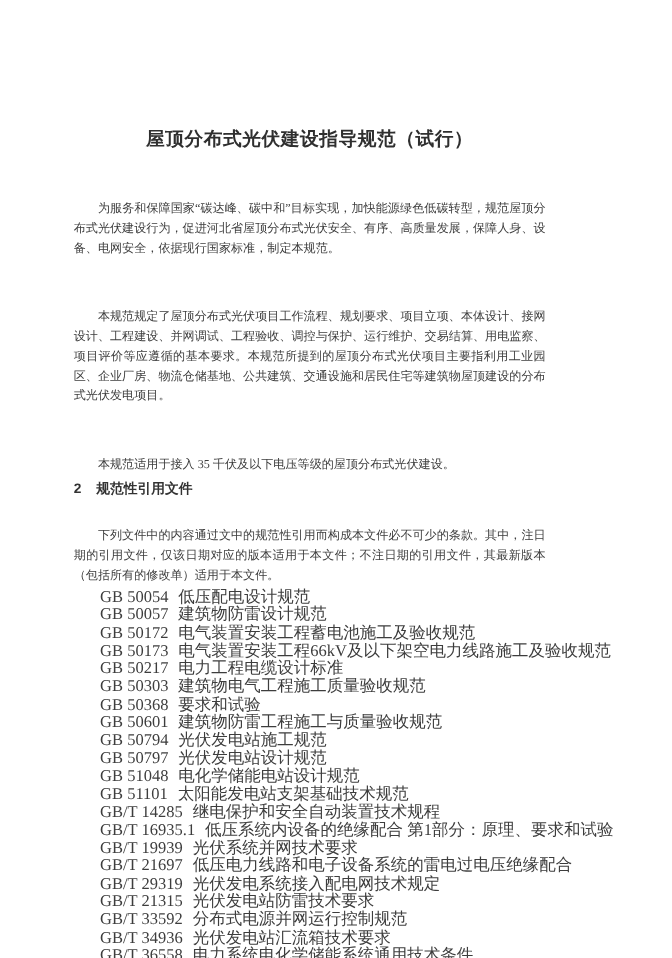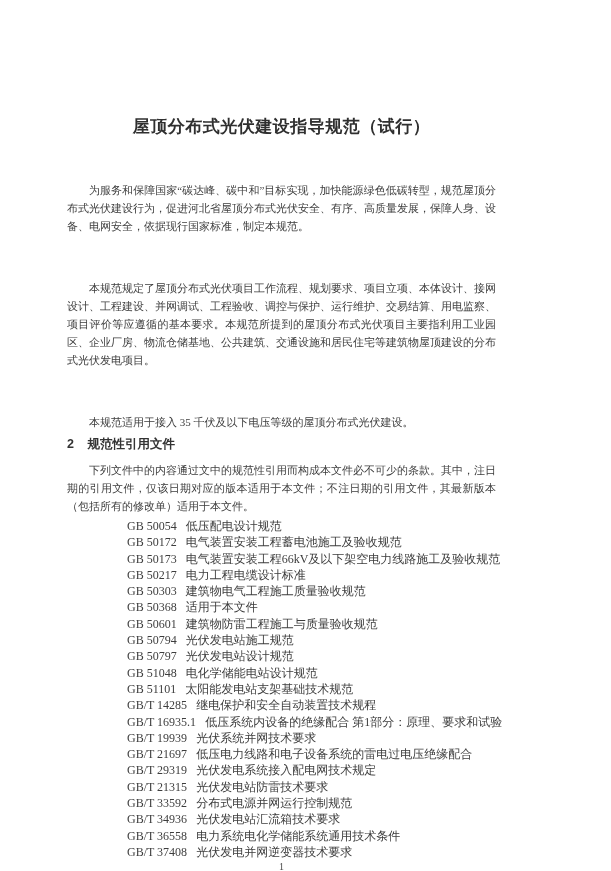--- a/index.html
+++ b/index.html
@@ -35,32 +35,31 @@
   .sec2-heading { margin-top: 6px; }
   .body-group { margin-top: 17px; }
   .body-p {
     font-size: 11px;
     line-height: 18px;
     text-align: justify;
     text-indent: 2em;
     color: #3d3d3d;
     margin-top: 44px;
   }
-  .sec2-intro { margin-top: 10px; }
+  .sec2-intro { margin-top: 27px; }
   .ref-list {
     margin-top: 3px;
     padding-left: 24px;
     list-style: none;
   }
   .ref-item {
-    font-size: 12px;
+    font-size: 15px;
     line-height: 16.3px;
     white-space: nowrap;
     color: #3d3d3d;
-    margin-left: 36px;
   }
   .ref-code { display: inline-block; margin-right: 9px; }
   .page-number {
     text-align: center;
     font-size: 10px;
     line-height: 12px;
     margin-top: 1px;
     color: #4a4a4a;
   }
 </style>
@@ -80,25 +79,26 @@
 
   <h2 class="sec-heading sec2-heading">
     <span class="sec-num">2</span>
     <span class="sec-title">规范性引用文件</span>
   </h2>
 
   <p class="body-p sec2-intro">下列文件中的内容通过文中的规范性引用而构成本文件必不可少的条款。其中，注日期的引用文件，仅该日期对应的版本适用于本文件；不注日期的引用文件，其最新版本（包括所有的修改单）适用于本文件。</p>
 
   <ul class="ref-list">
     <li class="ref-item"><span class="ref-code">GB 50054</span><span class="ref-title">低压配电设计规范</span></li>
+    <li class="ref-item"><span class="ref-code">GB 50057</span><span class="ref-title">建筑物防雷设计规范</span></li>
     <li class="ref-item"><span class="ref-code">GB 50172</span><span class="ref-title">电气装置安装工程蓄电池施工及验收规范</span></li>
     <li class="ref-item"><span class="ref-code">GB 50173</span><span class="ref-title">电气装置安装工程66kV及以下架空电力线路施工及验收规范</span></li>
     <li class="ref-item"><span class="ref-code">GB 50217</span><span class="ref-title">电力工程电缆设计标准</span></li>
     <li class="ref-item"><span class="ref-code">GB 50303</span><span class="ref-title">建筑物电气工程施工质量验收规范</span></li>
-    <li class="ref-item"><span class="ref-code">GB 50368</span><span class="ref-title">适用于本文件</span></li>
+    <li class="ref-item"><span class="ref-code">GB 50368</span><span class="ref-title">要求和试验</span></li>
     <li class="ref-item"><span class="ref-code">GB 50601</span><span class="ref-title">建筑物防雷工程施工与质量验收规范</span></li>
     <li class="ref-item"><span class="ref-code">GB 50794</span><span class="ref-title">光伏发电站施工规范</span></li>
     <li class="ref-item"><span class="ref-code">GB 50797</span><span class="ref-title">光伏发电站设计规范</span></li>
     <li class="ref-item"><span class="ref-code">GB 51048</span><span class="ref-title">电化学储能电站设计规范</span></li>
     <li class="ref-item"><span class="ref-code">GB 51101</span><span class="ref-title">太阳能发电站支架基础技术规范</span></li>
     <li class="ref-item"><span class="ref-code">GB/T 14285</span><span class="ref-title">继电保护和安全自动装置技术规程</span></li>
     <li class="ref-item"><span class="ref-code">GB/T 16935.1</span><span class="ref-title">低压系统内设备的绝缘配合 第1部分：原理、要求和试验</span></li>
     <li class="ref-item"><span class="ref-code">GB/T 19939</span><span class="ref-title">光伏系统并网技术要求</span></li>
     <li class="ref-item"><span class="ref-code">GB/T 21697</span><span class="ref-title">低压电力线路和电子设备系统的雷电过电压绝缘配合</span></li>
     <li class="ref-item"><span class="ref-code">GB/T 29319</span><span class="ref-title">光伏发电系统接入配电网技术规定</span></li>

